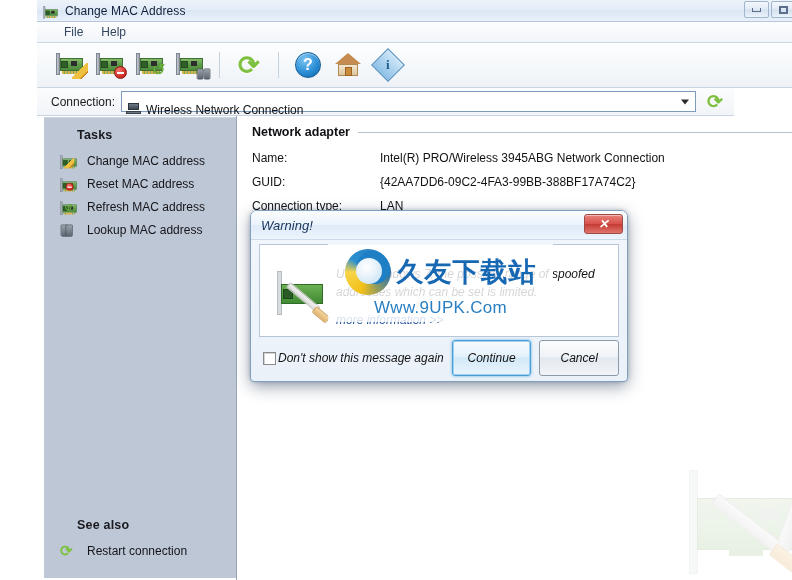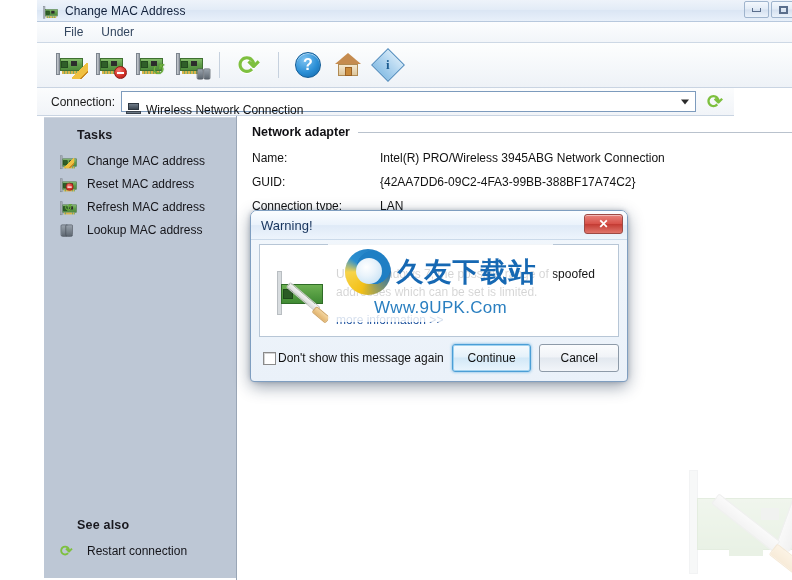--- a/index.html
+++ b/index.html
@@ -333,20 +333,21 @@
     position: absolute; left: 213px; top: 210px; width: 378px; height: 172px;
     border-radius: 7px;
     box-shadow: 0 5px 16px rgba(20,40,70,.42), 0 0 4px rgba(20,40,70,.25);
     pointer-events: none;
   }
   .dialog {
     position: absolute; left: 213px; top: 210px; width: 378px; height: 172px;
     background: linear-gradient(to bottom,#f2f7fc 0%, #eaf1f9 100%);
     border: 1px solid #7f9ec0;
     border-radius: 7px 7px 4px 4px;
+    font-style: italic;
   }
   .dlg-titlebar {
     height: 29px; position: relative;
     background: linear-gradient(to bottom,#fbfdff 0%, #eaf2fb 50%, #dfeaf7 52%, #edf4fc 100%);
     border-radius: 6px 6px 0 0;
     border-bottom: 1px solid #cbdaea;
     display: flex; align-items: center;
   }
   .dlg-title {
     font-size: 13px; color: #16335c; padding-left: 10px; white-space: nowrap;
@@ -405,21 +406,21 @@
     position: absolute; left: 8px; right: 8px; bottom: 10px; height: 26px;
     display: flex; align-items: center;
   }
   .chk-wrap { display: flex; align-items: center; gap: 2px; flex: 1 1 auto; padding-left: 4px; }
   .chk {
     width: 13px; height: 13px; background: #ffffff;
     border: 1px solid #8a8a8a; box-shadow: inset 1px 1px 0 #d4d4d4;
   }
   .chk-label { font-size: 12px; color: #121212; white-space: nowrap; }
   .dlg-btn {
-    width: 84px; height: 28px; margin-left: 8px;
+    width: 84px; height: 36px; margin-left: 8px;
     font-size: 12px; color: #111;
     display: flex; align-items: center; justify-content: center;
     border-radius: 3px;
     background: linear-gradient(to bottom,#fbfcfd 0%, #f0f3f7 46%, #e2e8ef 50%, #f2f5f9 100%);
     border: 1px solid #8d9aa8;
   }
   .dlg-btn.primary {
     border: 1px solid #4b9ed6;
     box-shadow: 0 0 0 1px #9fd2f0 inset, 0 0 3px rgba(70,160,220,.8);
     background: linear-gradient(to bottom,#f6fbfe 0%, #e4f1fa 46%, #d2e8f7 50%, #eaf5fd 100%);
@@ -481,21 +482,21 @@
           <div class="glyph-max"></div>
         </div>
       <div class="win-btn close">
           <div class="glyph-close">✕</div>
         </div>
     </div>
   </div>
 
   <div class="menubar">
     <div class="menu-item">File</div>
-    <div class="menu-item">Under</div>
+    <div class="menu-item">Help</div>
   </div>
 
   <div class="toolbar">
     <div class="tb-btn">
       <div class="nic">
         <div class="bracket"></div>
           <div class="board"></div>
           <div class="port"></div>
         <div class="chip"></div>
           <div class="teeth"></div>

